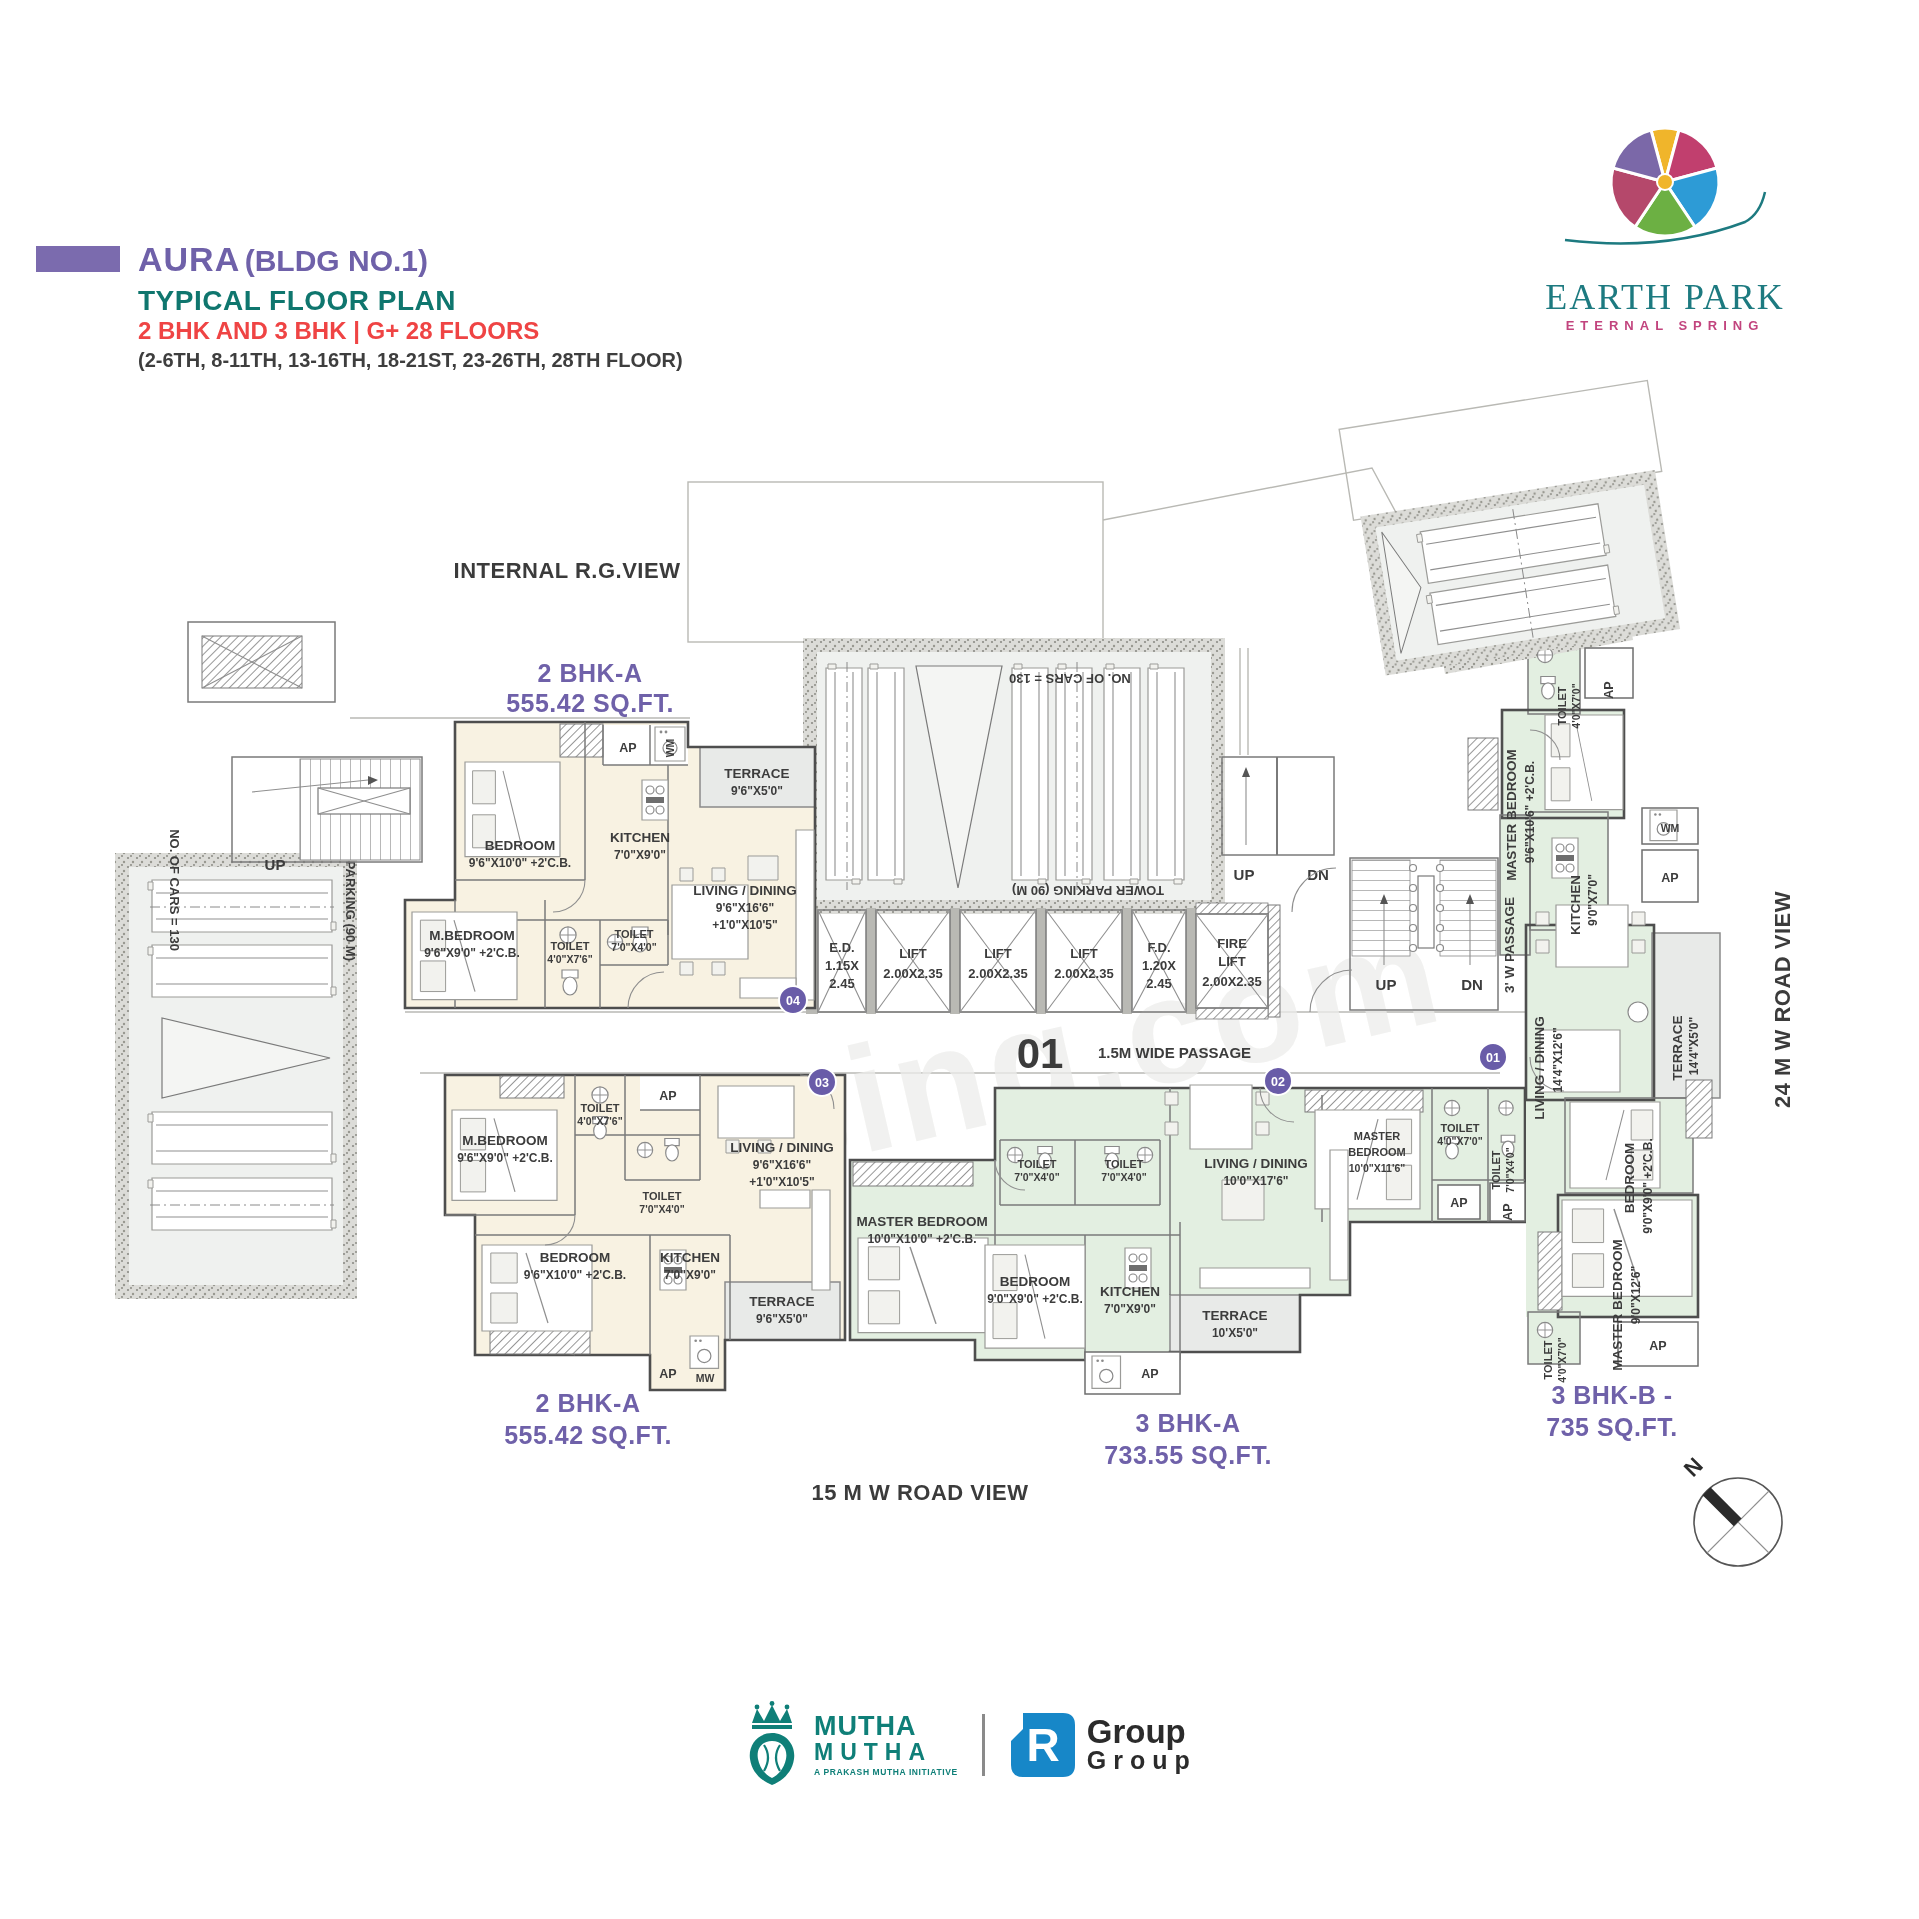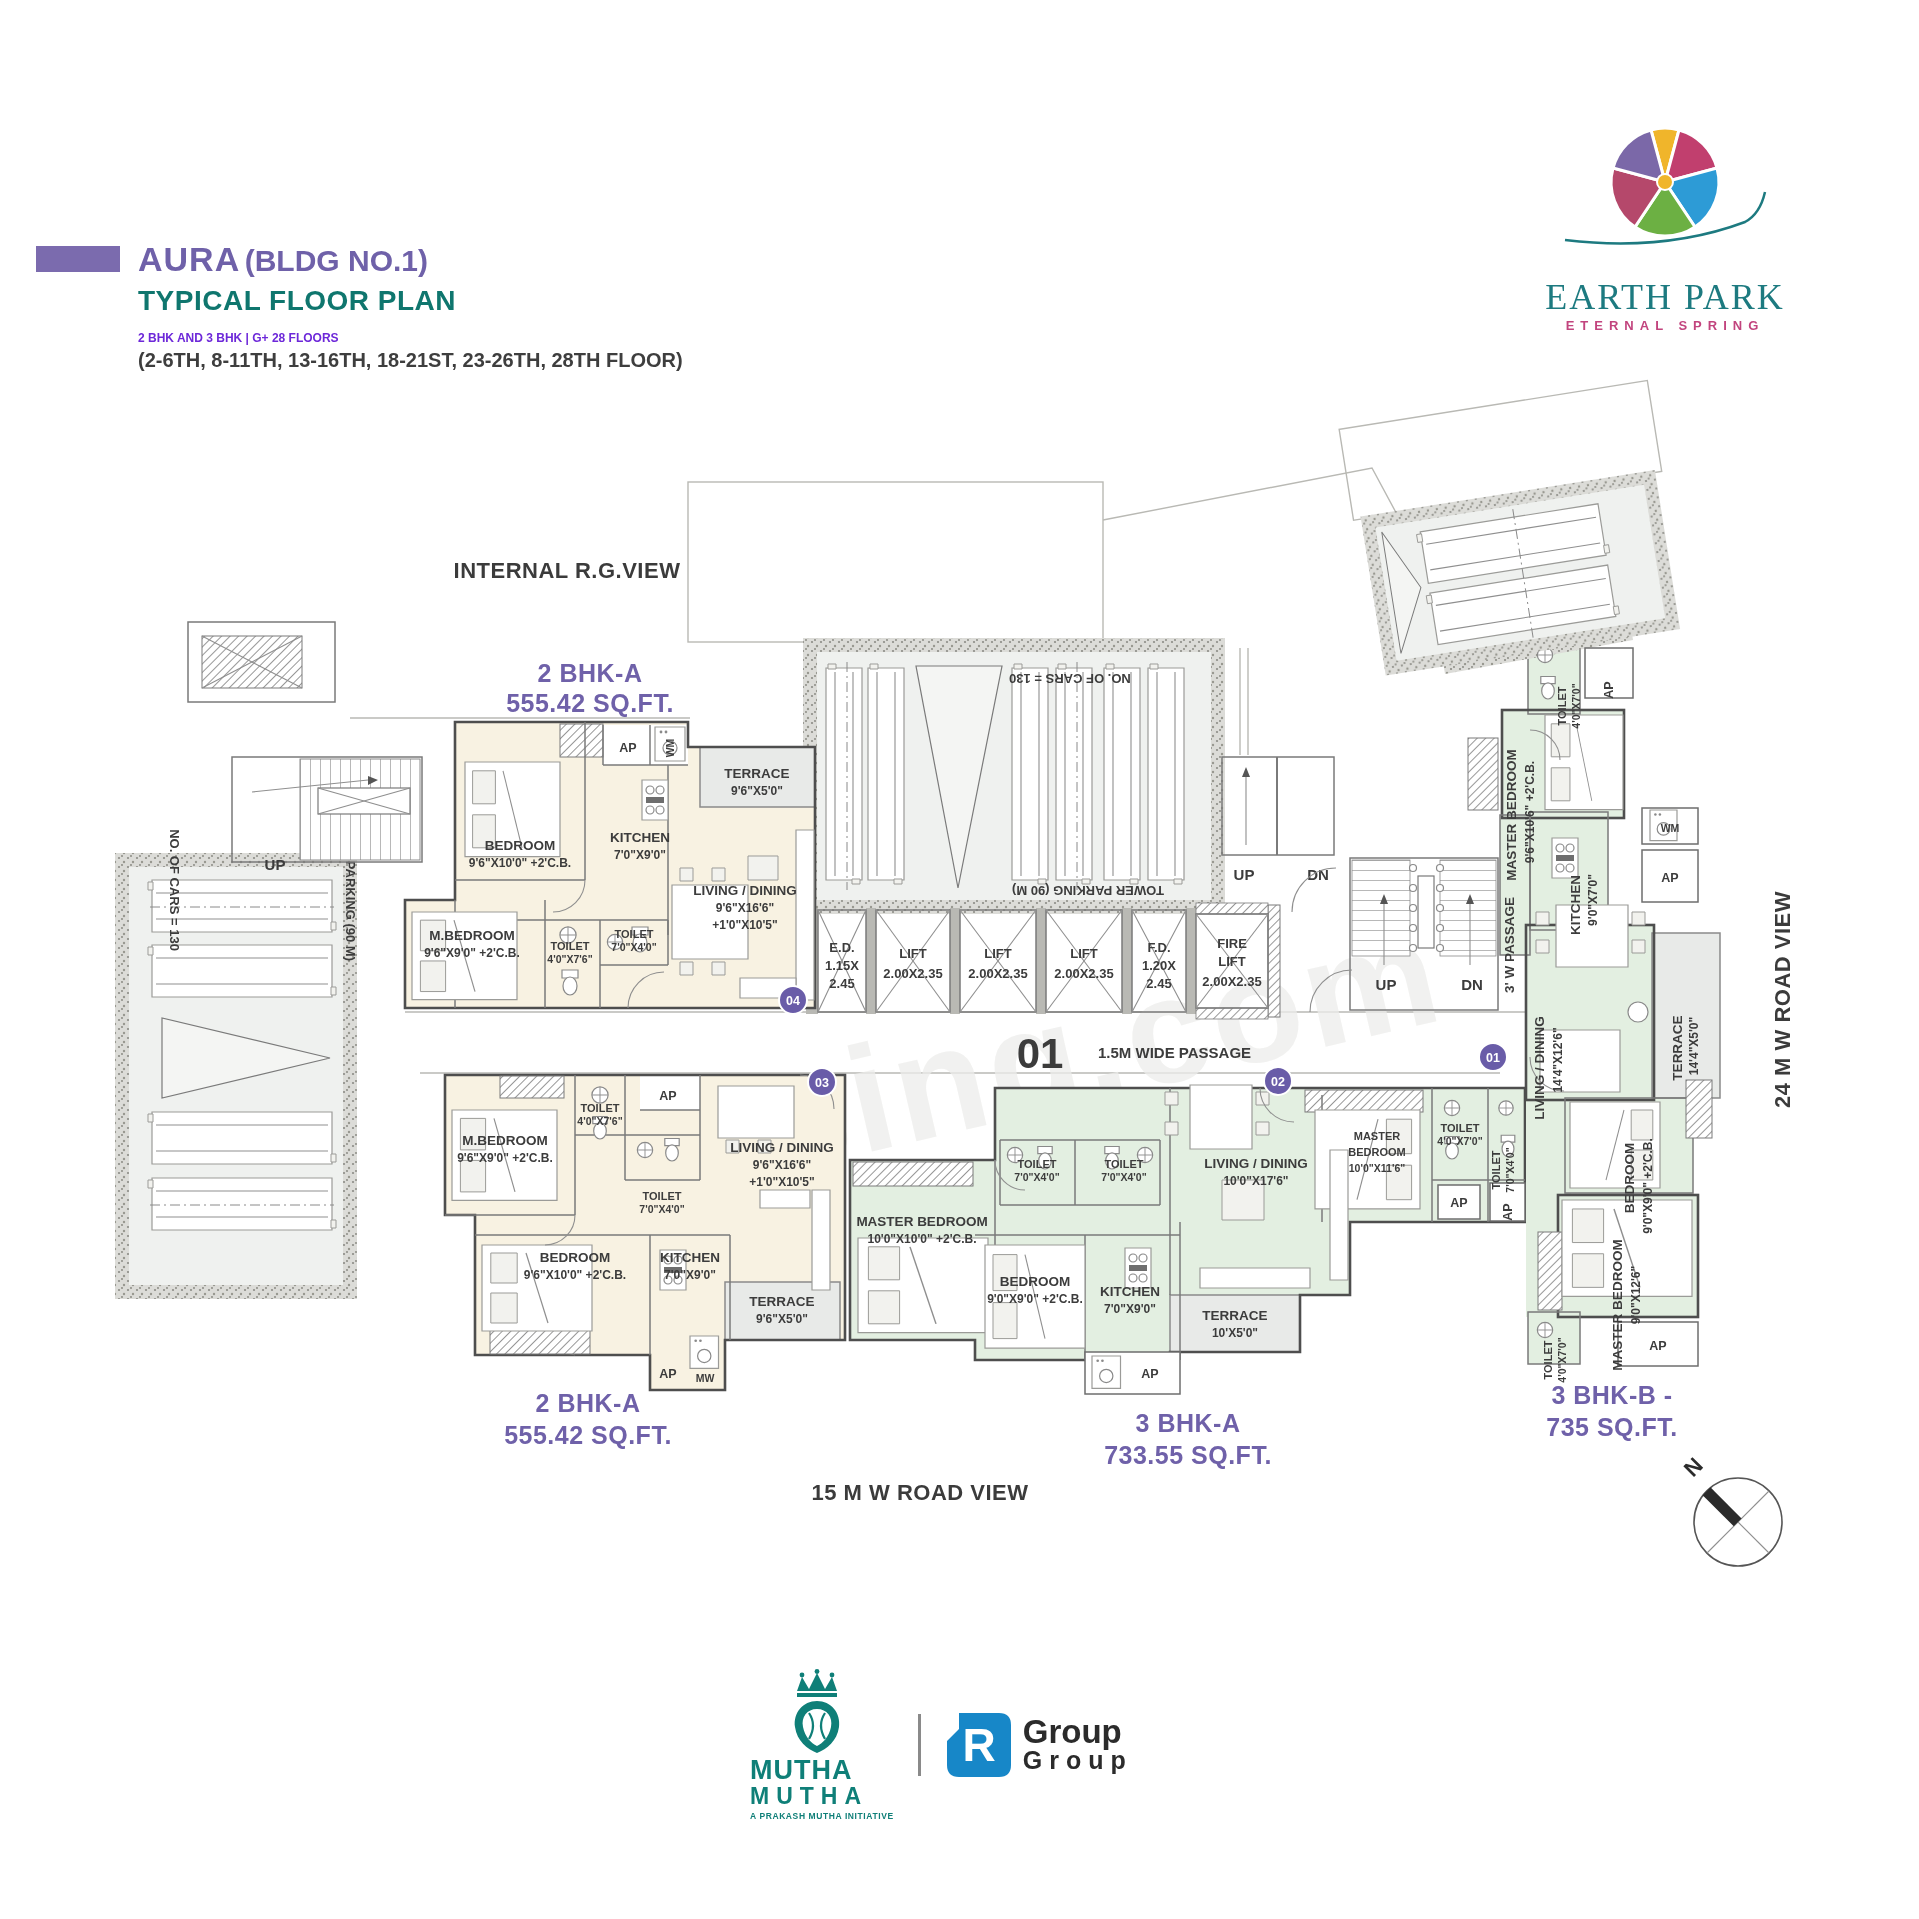--- a/index.html
+++ b/index.html
@@ -6,29 +6,29 @@
   #page{position:relative;width:1919px;height:1919px;background:#ffffff;overflow:hidden;
         font-family:"Liberation Sans",sans-serif;}
   
   #header{position:absolute;left:36px;top:240px;}
   #header .bar{position:absolute;left:0;top:6px;width:84px;height:26px;background:#7B6BAE;}
   #header .txt{position:absolute;left:102px;top:0;width:700px;white-space:nowrap;}
   .title-line{color:#6F61A9;}
   .title-main{font-size:34px;font-weight:700;letter-spacing:1px;}
   .title-suffix{font-size:30px;font-weight:700;}
   .subtitle{font-size:28px;font-weight:700;color:#0f766e;margin-top:6px;letter-spacing:0.5px;}
-  .specline{font-size:12px;font-weight:600;color:#6d28d9;margin-top:14px;}
+  .specline{font-size:24px;font-weight:600;color:#ef4444;}
   .floorsline{font-size:20px;font-weight:700;color:#3e3e3e;margin-top:4px;}
   
   #brand{position:absolute;left:1530px;top:120px;width:270px;text-align:center;}
   #brand .bname{font-family:"Liberation Serif",serif;font-size:36px;letter-spacing:2px;color:#1D7A80;margin-top:12px;}
   #brand .btag{font-size:13px;letter-spacing:6px;color:#C2447E;font-weight:600;}
   
   #footer{position:absolute;left:740px;top:1695px;width:520px;height:100px;display:flex;align-items:center;}
-  .mutha{display:flex;align-items:center;flex-direction:column;}
+  .mutha{display:flex;align-items:center;}
   .mutha .mtxt{margin-left:10px;color:#0F7F78;}
   .mutha .m1{font-size:27px;font-weight:800;letter-spacing:1px;line-height:26px;}
   .mutha .m2{font-size:23px;font-weight:800;letter-spacing:7px;line-height:26px;}
   .mutha .m3{font-size:8.5px;font-weight:700;letter-spacing:0.6px;margin-top:2px;}
   .fdivider{width:3px;height:62px;background:#8a8a8a;margin:0 24px;}
   .raunak{display:flex;align-items:center;}
   .raunak .rtxt{margin-left:10px;color:#2b2b2b;}
   .raunak .r1{font-size:33px;font-weight:800;line-height:30px;}
   .raunak .r2{font-size:25px;font-weight:600;letter-spacing:7px;line-height:26px;}
   

